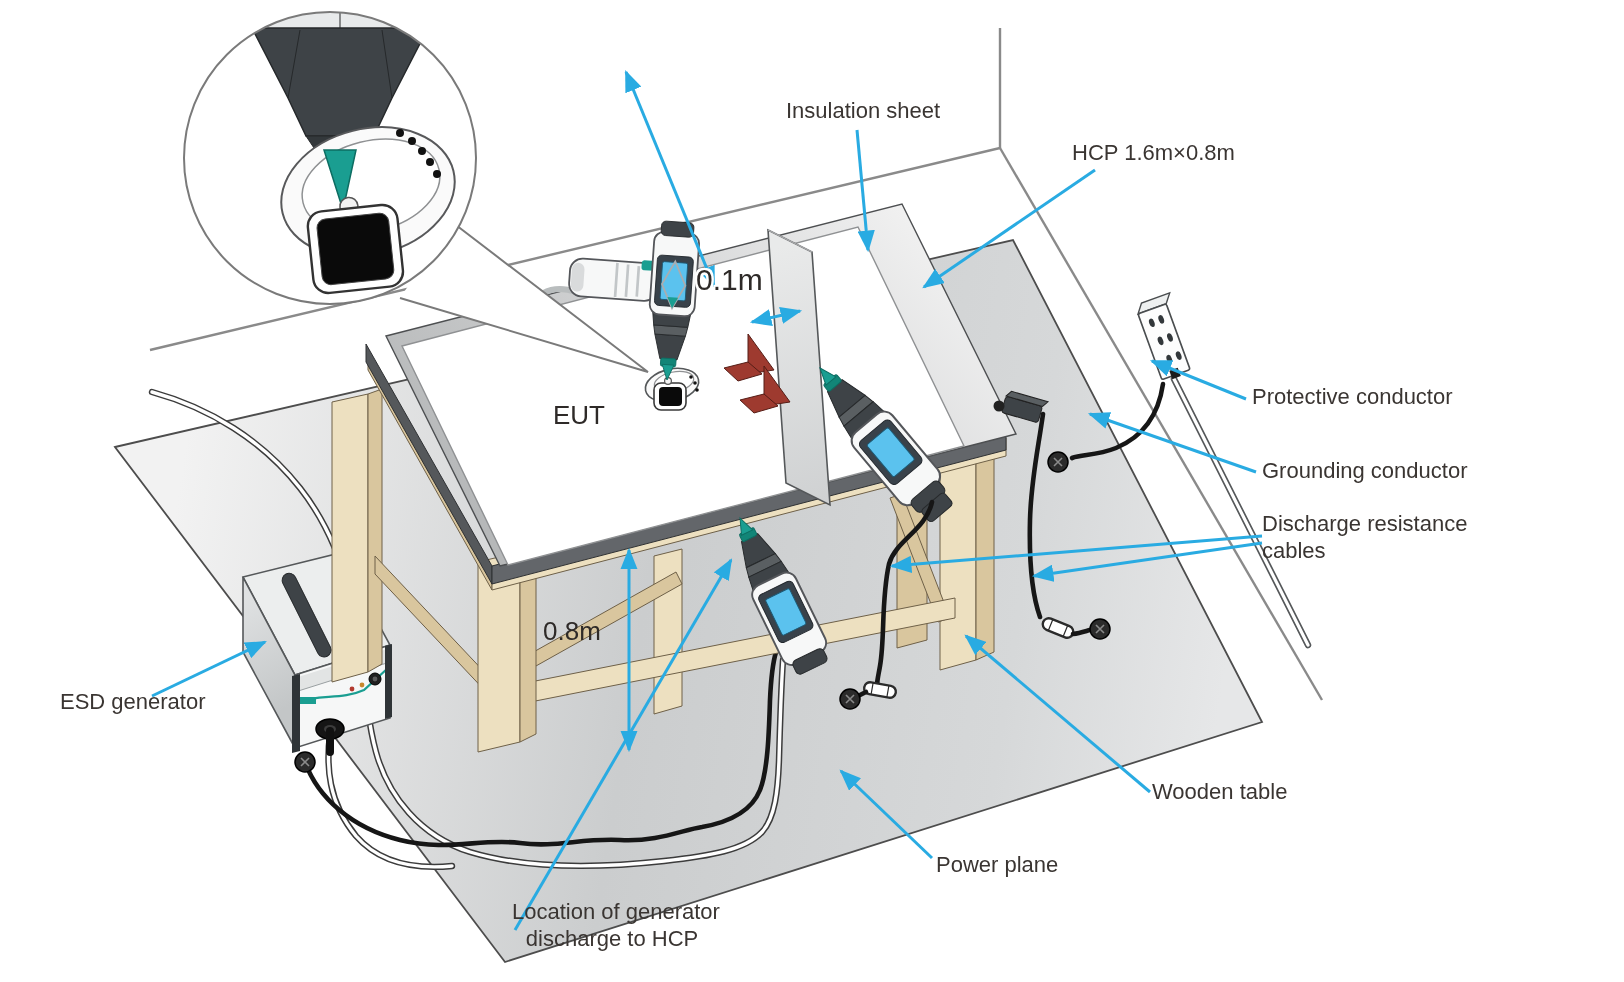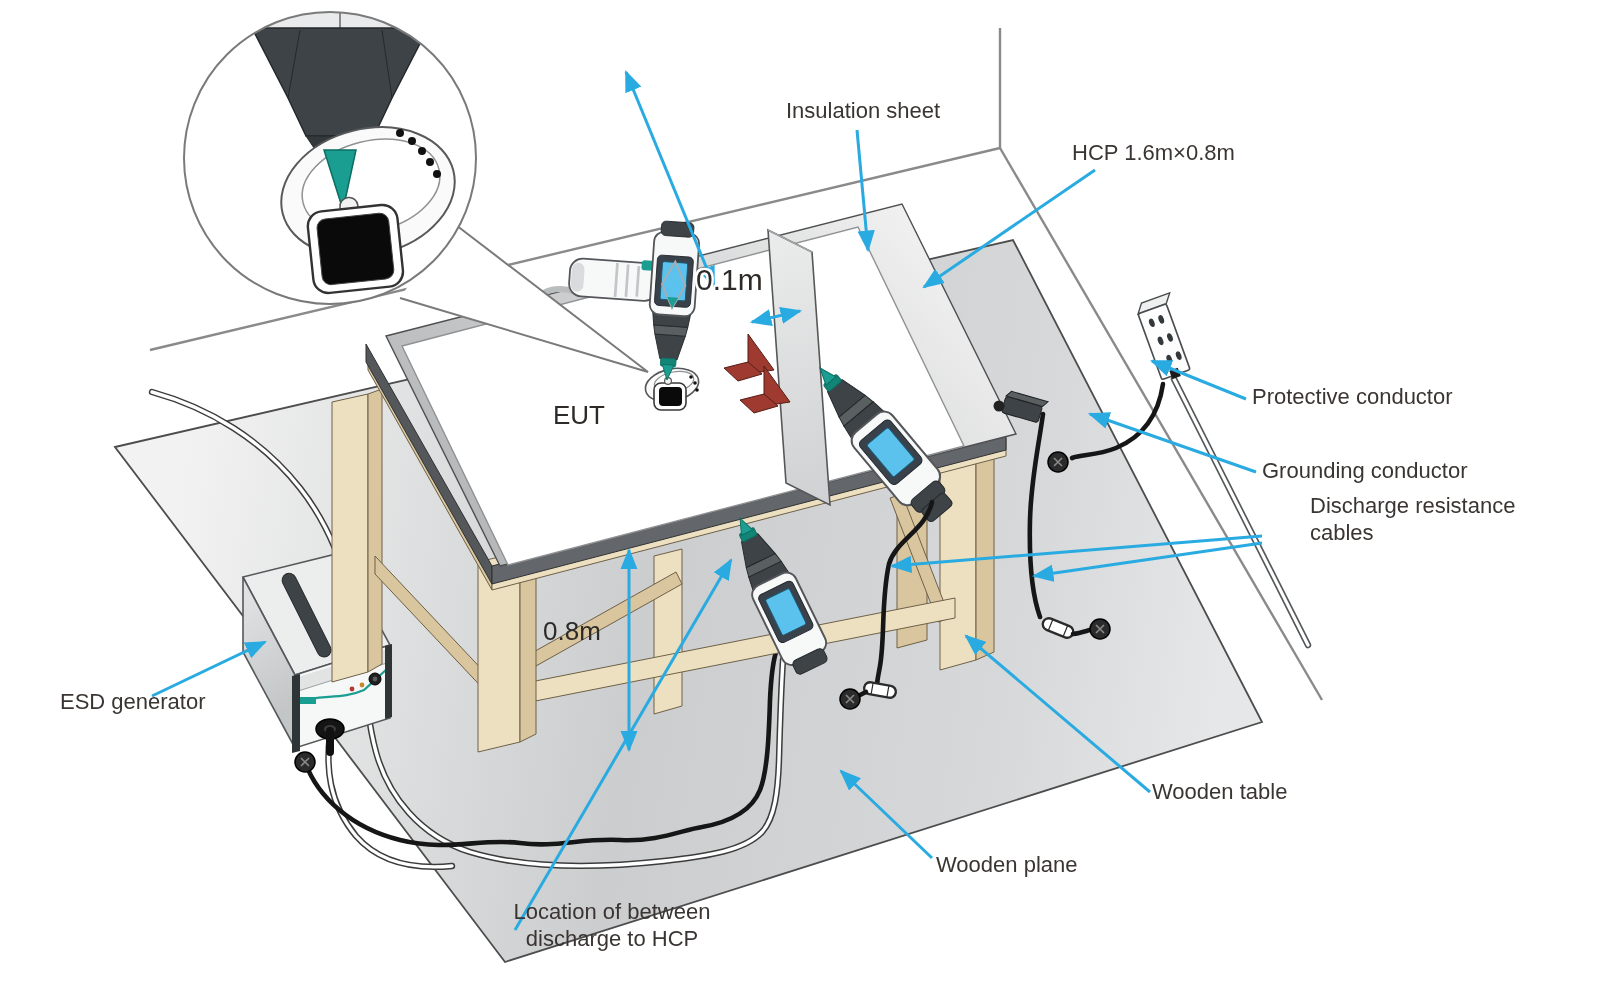--- a/index.html
+++ b/index.html
@@ -280,28 +280,28 @@
     <path class="c-arrow" d="M152,696 L265,642" marker-end="url(#ah)"></path>
   </g>
 </svg>
 
 <div class="lbl" style="left:487px;top:14px;">
 </div>
 <div class="lbl" style="left:786px;top:97px;">Insulation sheet</div>
 <div class="lbl" style="left:1072px;top:139px;">HCP 1.6m×0.8m</div>
 <div class="lbl" style="left:1252px;top:383px;">Protective conductor</div>
 <div class="lbl" style="left:1262px;top:457px;">Grounding conductor</div>
-<div class="lbl" style="left:1262px;top:492px;margin-left:48px;">
+<div class="lbl" style="left:1262px;top:510px;">
   <div>Discharge resistance</div>
   <div>cables</div>
 </div>
 <div class="lbl" style="left:1152px;top:778px;">Wooden table</div>
-<div class="lbl" style="left:936px;top:851px;">Wooden plane</div>
+<div class="lbl" style="left:936px;top:851px;">Power plane</div>
 <div class="lbl ctr" style="left:512px;top:898px;width:200px;">
-  <div>Location of between</div>
+  <div>Location of generator</div>
   <div>discharge to HCP</div>
 </div>
 <div class="lbl" style="left:60px;top:688px;">ESD generator</div>
 <div class="dim" style="left:553px;top:400px;">EUT</div>
 <div class="dim halo" style="left:696px;top:263px;">0.1m</div>
 <div class="dim" style="left:543px;top:616px;">0.8m</div>
 
 </div>
 
 </body></html>

